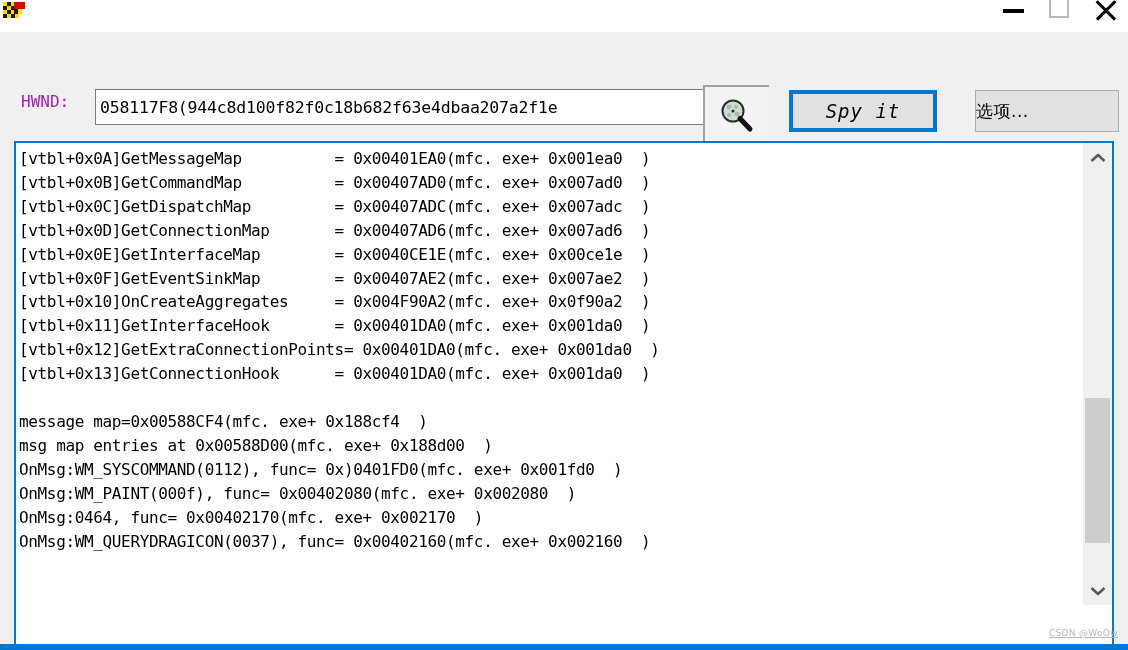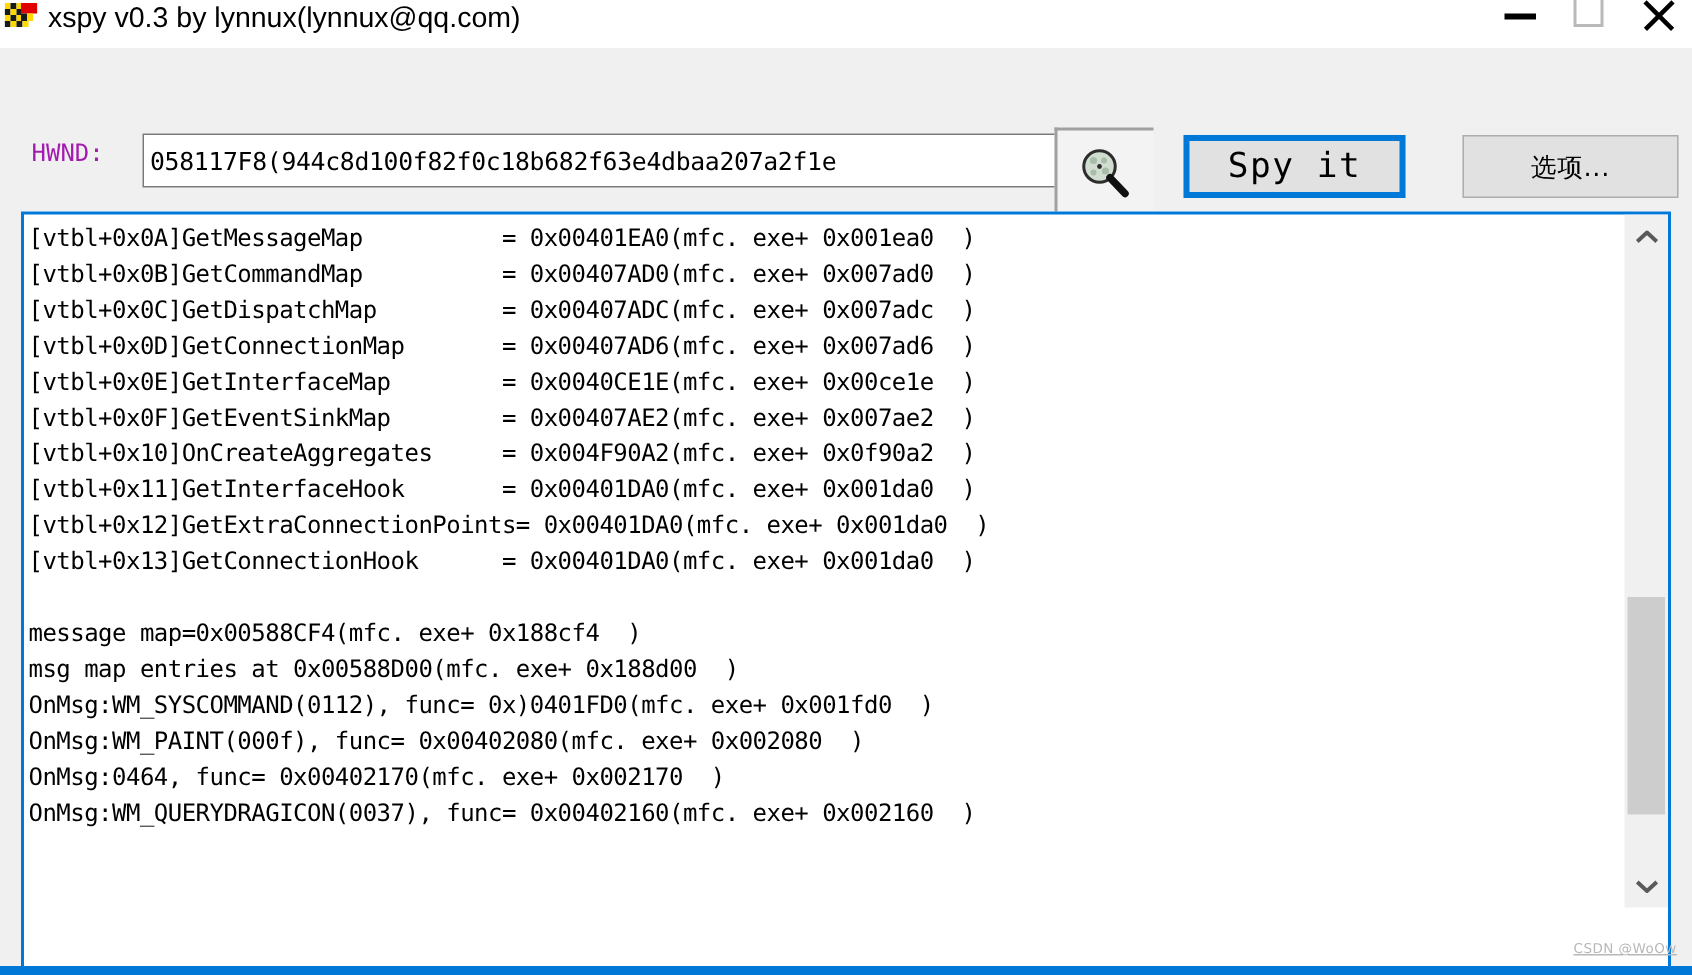--- a/index.html
+++ b/index.html
@@ -140,34 +140,35 @@
     left: 789px; top: 58px;
     width: 148px; height: 42px;
     background: #e1e1e1;
     border: 4px solid #0078d7;
     display: flex;
     align-items: center;
     justify-content: center;
   }
   .spy-btn .lbl {
     font-family: "DejaVu Sans Mono", "Liberation Mono", monospace;
-    font-size: 23px;
+    font-size: 19px;
     color: #000;
     letter-spacing: 1px;
+    font-style: italic;
   }
 
   .options-btn {
     position: absolute;
     left: 975px; top: 58px;
     width: 144px; height: 42px;
     background: #e1e1e1;
     border: 1px solid #adadad;
     display: flex;
     align-items: center;
-    justify-content: center;
+    justify-content: flex-start;
   }
   .options-btn .lbl {
     font-family: "DejaVu Sans", sans-serif;
     font-size: 17px;
     color: #000;
     letter-spacing: 0.5px;
   }
 
   
   .output-panel {
@@ -282,21 +283,20 @@
         <rect x="4" y="8" width="4" height="4" fill="#1a1a1a"></rect>
         <rect x="8" y="8" width="3" height="4" fill="#ffd800"></rect>
         <rect x="11" y="7" width="4" height="5" fill="#1a1a1a"></rect>
         <rect x="15" y="7" width="4" height="5" fill="#ffd800"></rect>
         <rect x="0" y="12" width="4" height="4" fill="#1a1a1a"></rect>
         <rect x="4" y="12" width="4" height="4" fill="#ffd800"></rect>
         <rect x="8" y="12" width="4" height="4" fill="#1a1a1a"></rect>
         <rect x="12" y="12" width="4" height="4" fill="#ffd800"></rect>
       </svg>
     </div>
-    <div class="title-text">xspy v0.3 by lynnux(lynnux@qq.com)</div>
 
     <div class="winbtns">
       <div class="winbtn">
         <div class="minimize-glyph"></div>
       </div>
       <div class="winbtn">
         <div class="maximize-glyph"></div>
       </div>
       <div class="winbtn">
         <div class="close-glyph"></div>

